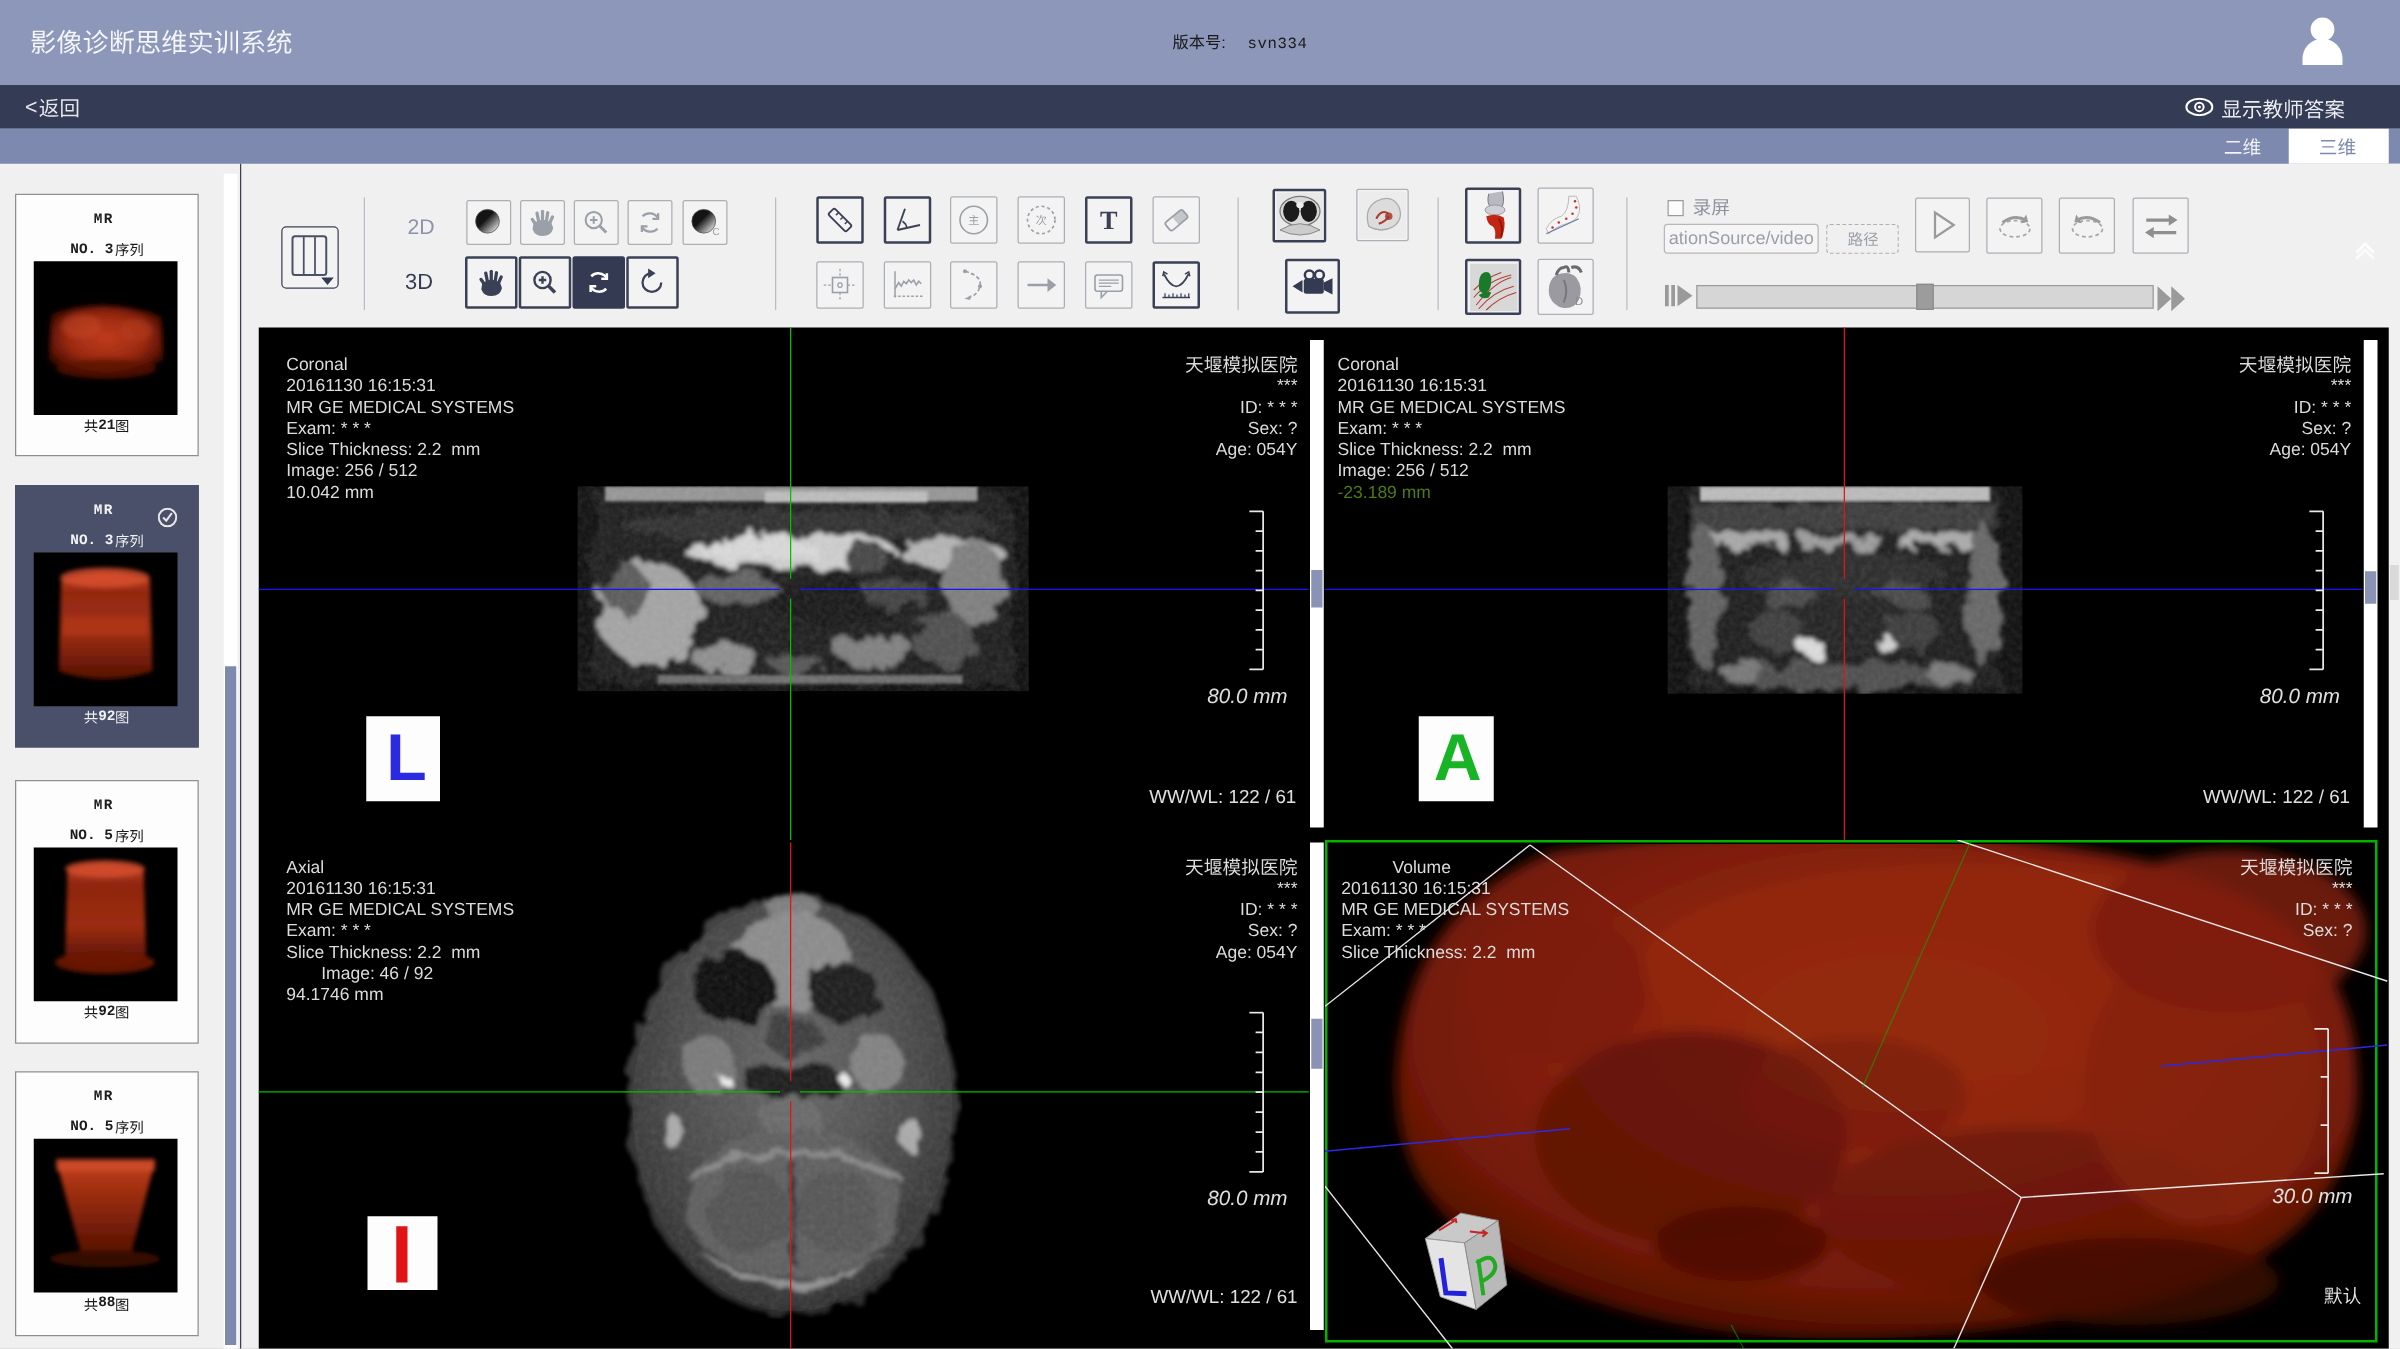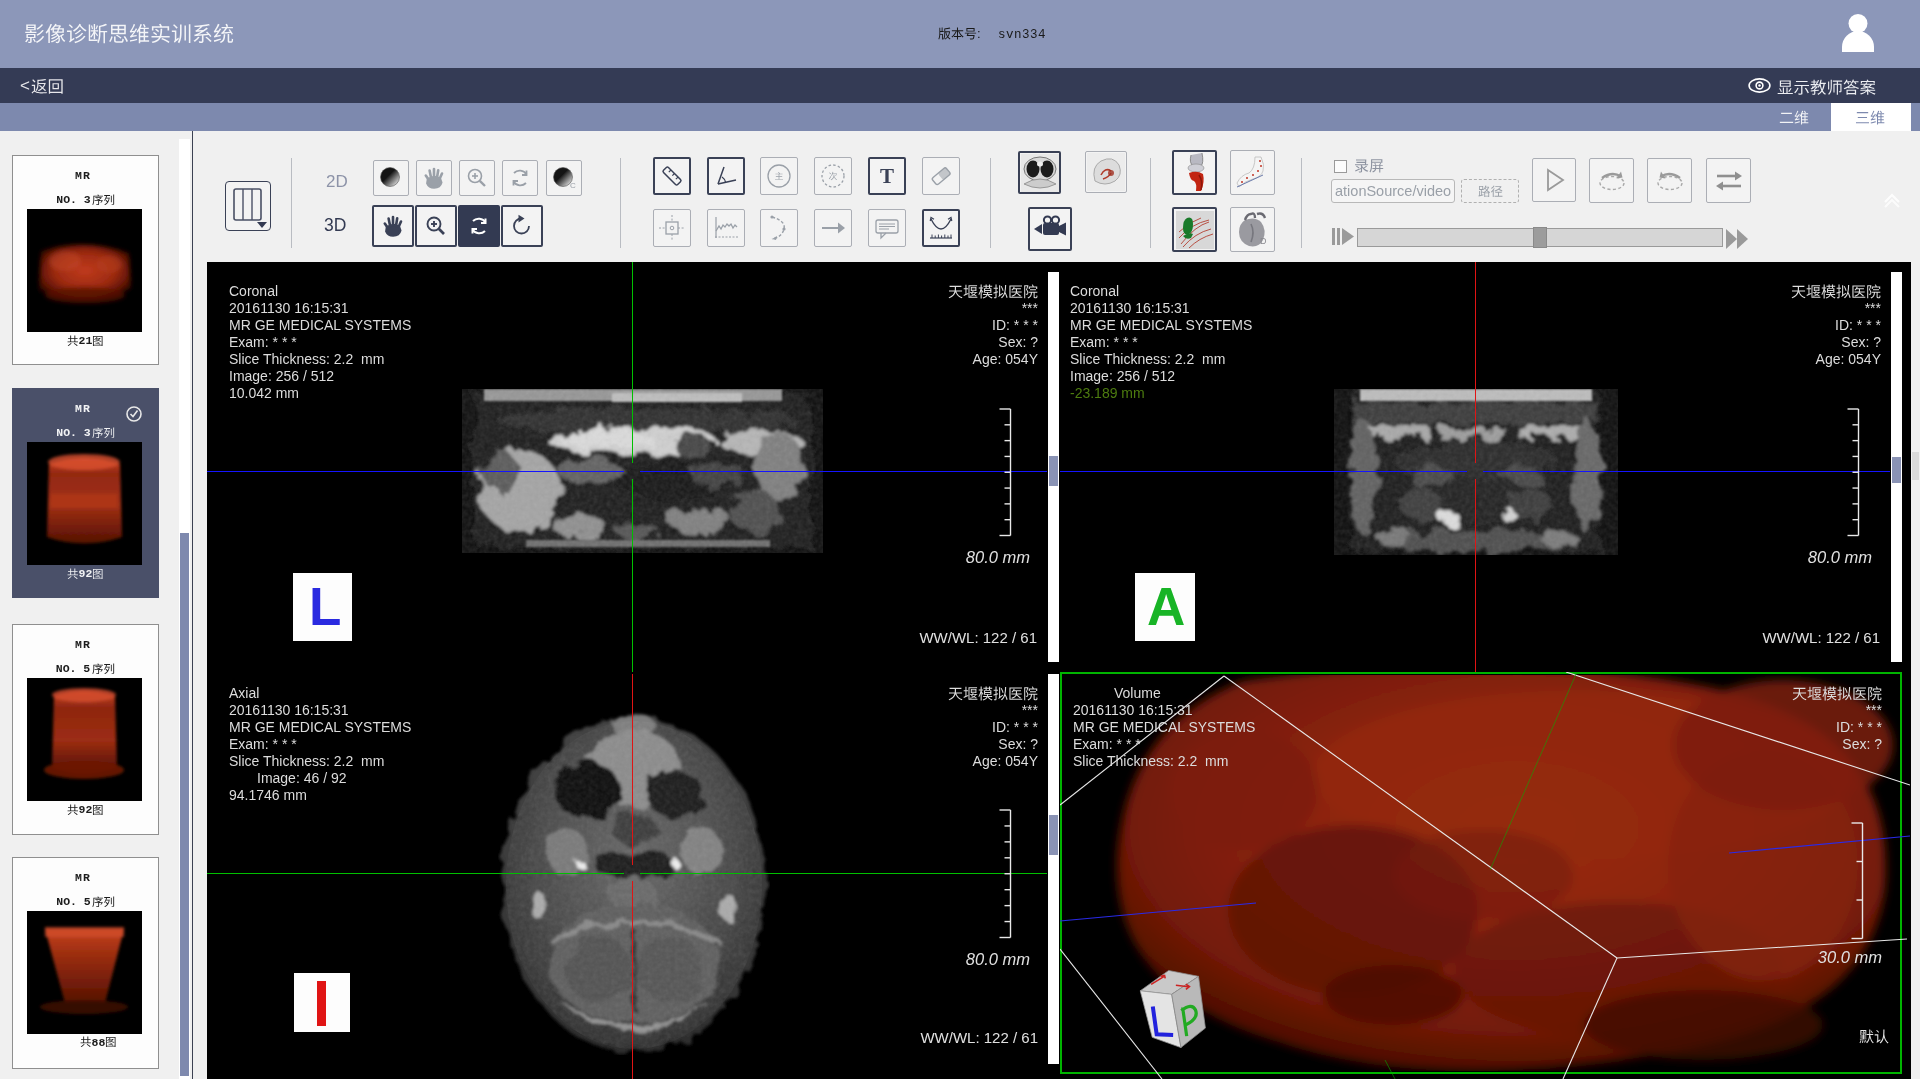--- a/index.html
+++ b/index.html
@@ -228,21 +228,21 @@
 <g filter="url(#bl4)">
           <path d="M18 18 L97 18 L78 92 L38 92 Z" fill="url(#rb4)"></path>
 <rect x="18" y="16" width="79" height="10" fill="#d04c2a" opacity=".75"></rect>
 <ellipse cx="57" cy="96" rx="44" ry="7" fill="#3c0c02" opacity=".9"></ellipse>
         </g>
 <filter id="bl4">
           <feGaussianBlur stdDeviation="1.6"></feGaussianBlur>
         </filter>
       </svg>
     </div>
-    <div style="position:absolute;left:13px;top:178px;width:100%;display:flex;justify-content:center;align-items:flex-start">
+    <div style="position:absolute;left:0;top:178px;width:100%;display:flex;justify-content:center;align-items:flex-end">
       <svg width="11.5" height="11.5" viewBox="0 0 1000 1000" fill="#1c1c1c">
         <use href="#g5171" x="0"></use>
       </svg>
       <span style="font-size:11.5px;color:#1c1c1c;font-family:'Liberation Mono',monospace;font-weight:bold">88</span>
       <svg width="11.5" height="11.5" viewBox="0 0 1000 1000" fill="#1c1c1c">
         <use href="#g56fe" x="0"></use>
       </svg>
     </div>
   </div>
 <div style="position:absolute;left:1911px;top:131px;width:9px;height:948px;background:#f0f0f0"></div>

